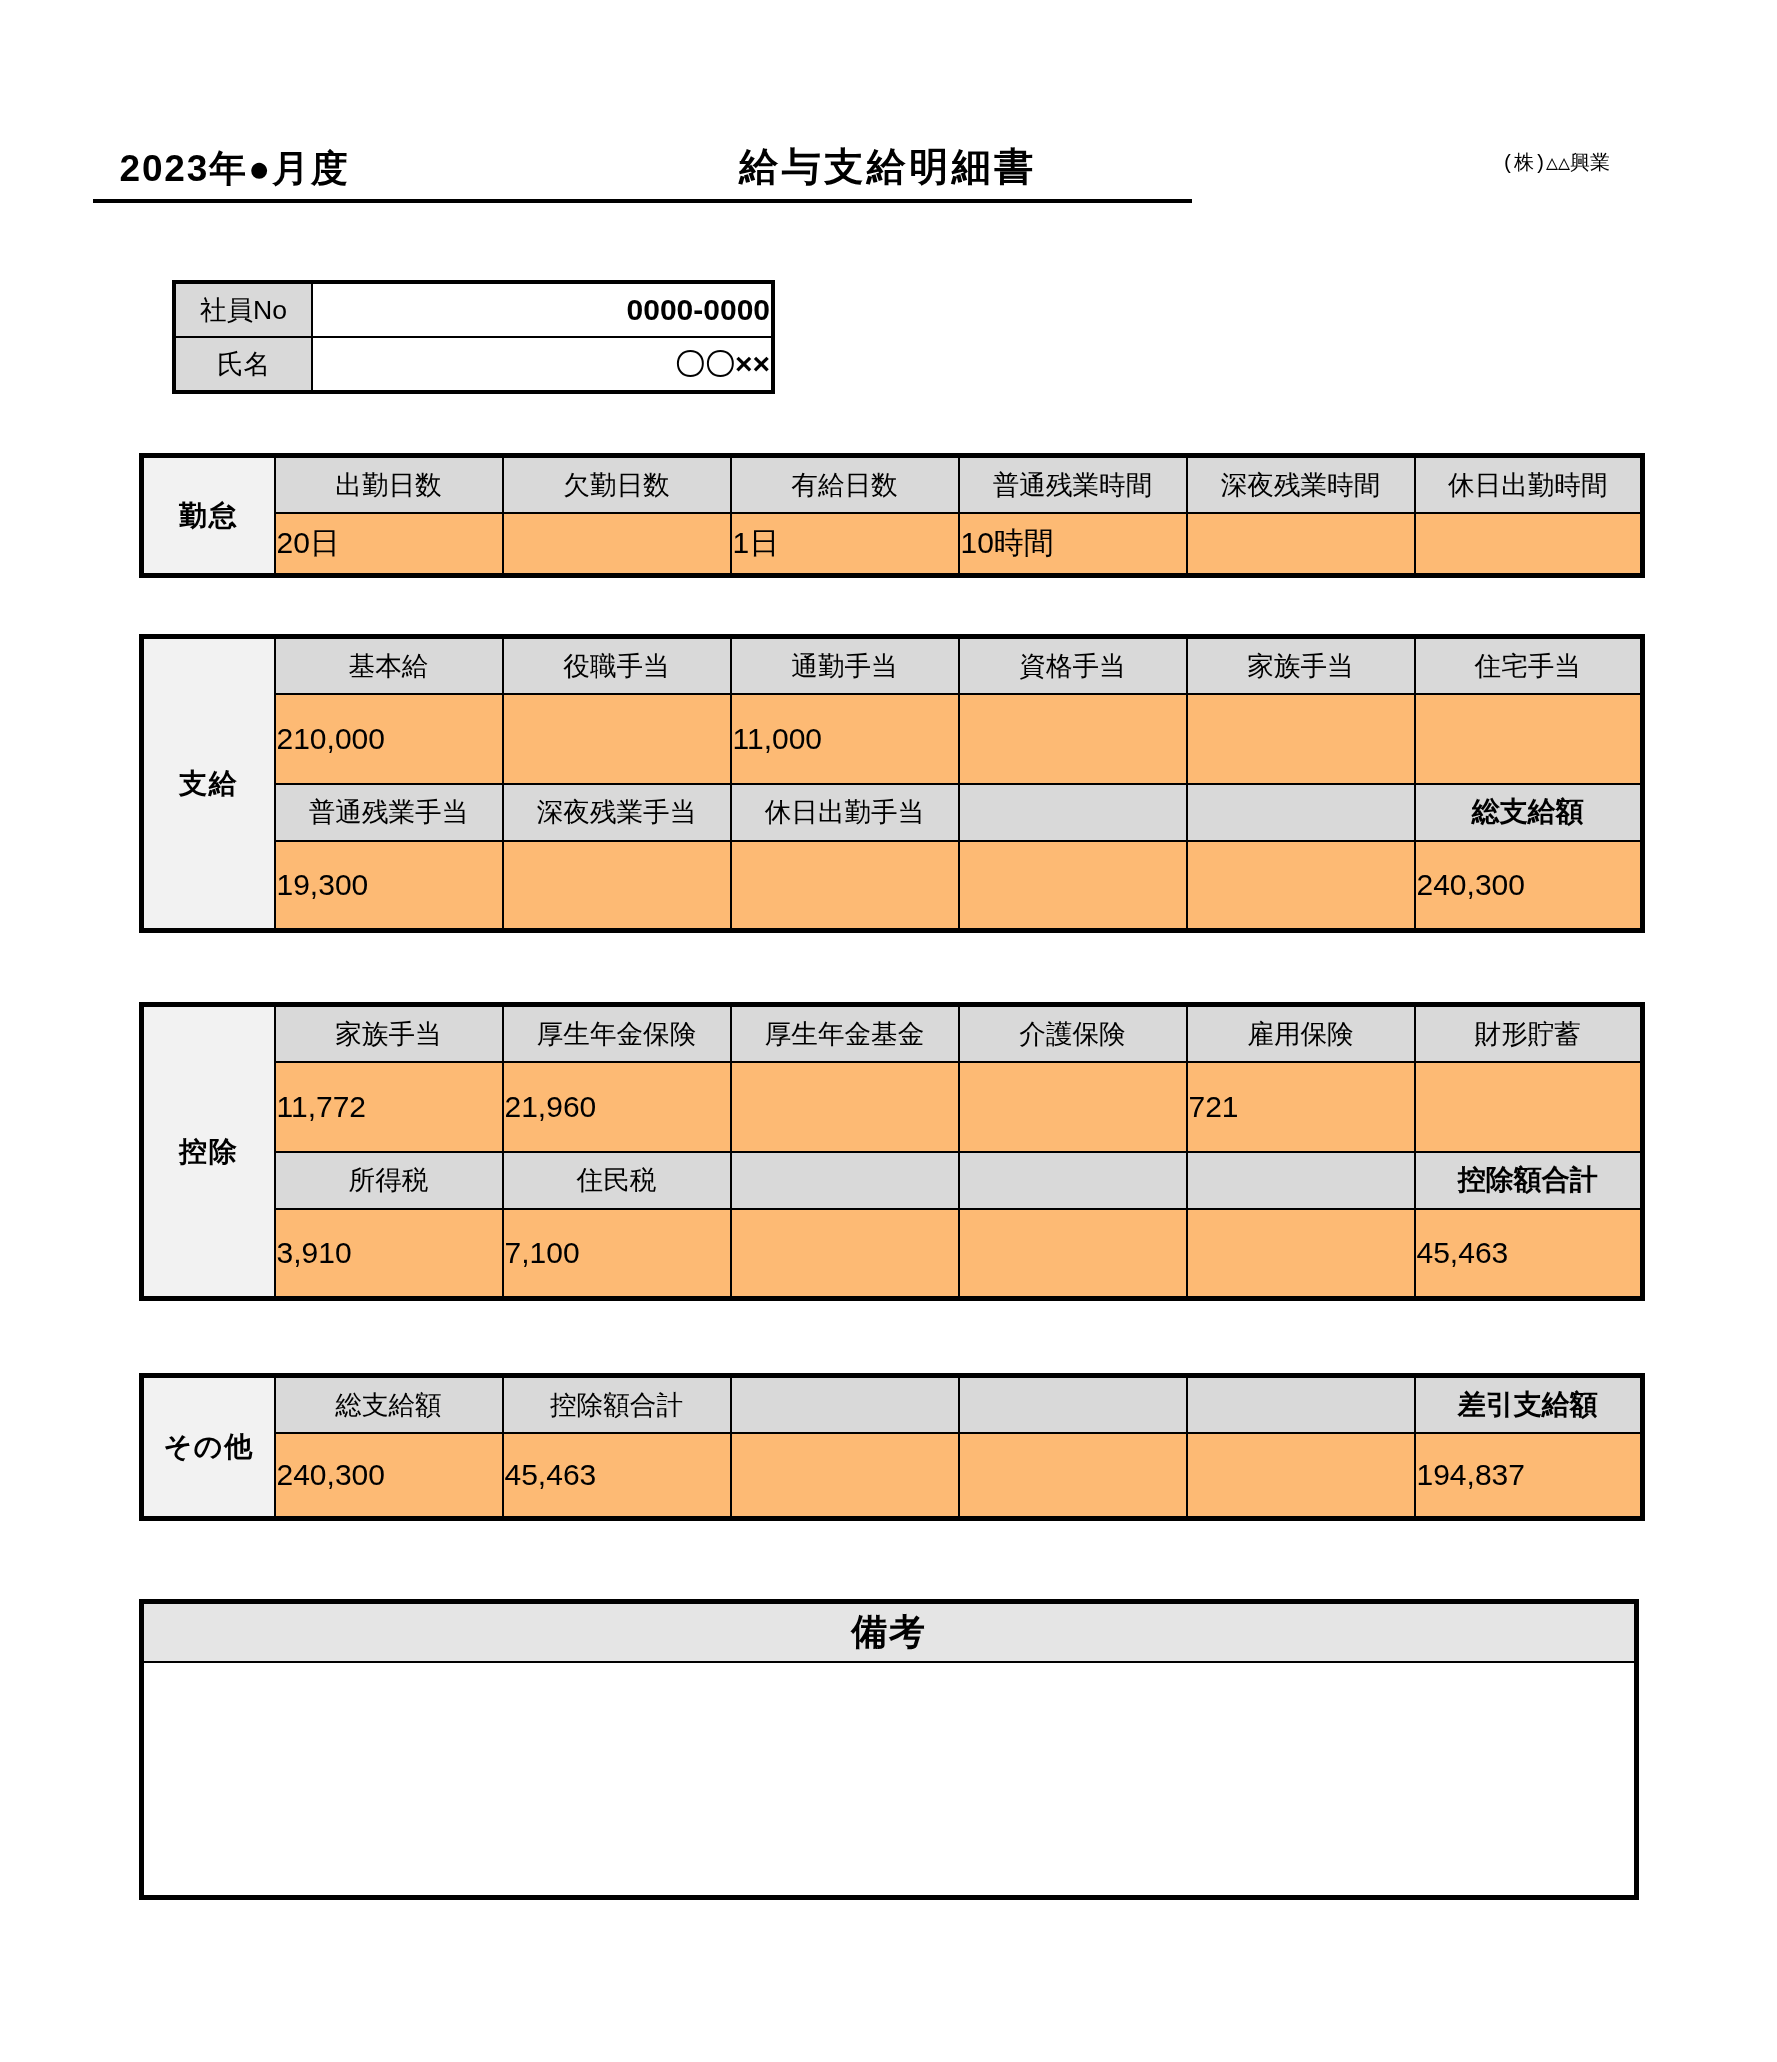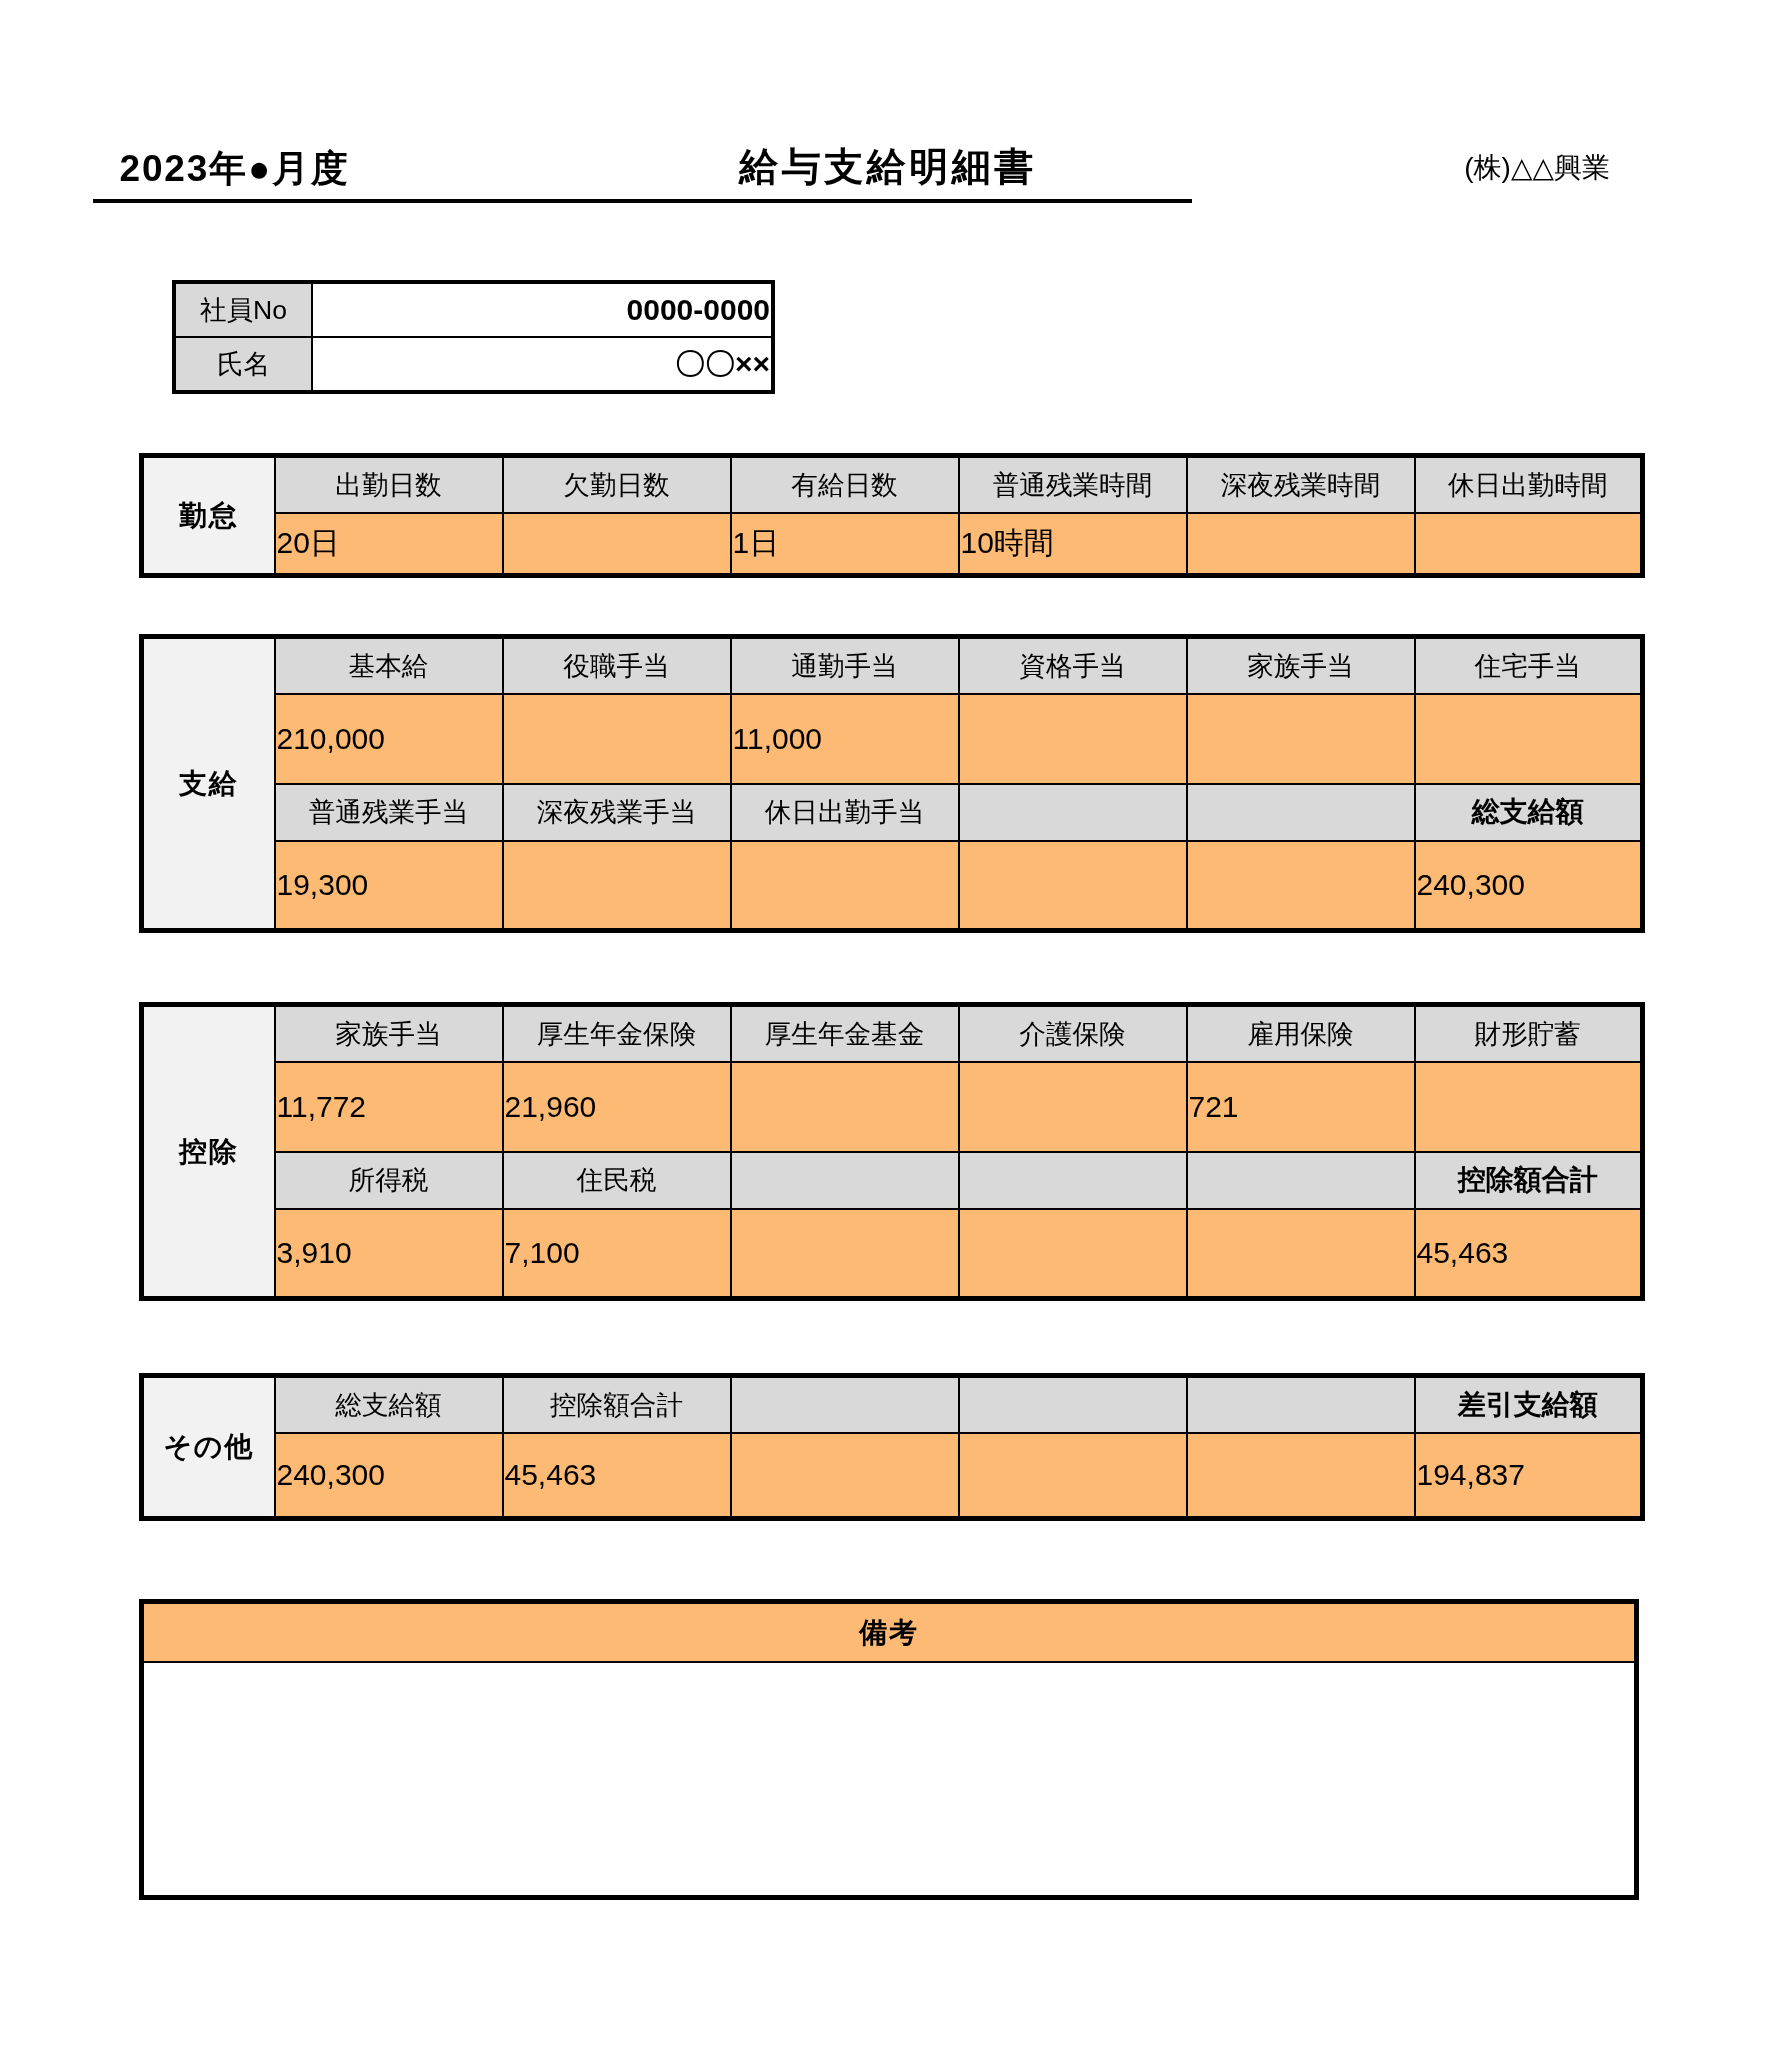--- a/index.html
+++ b/index.html
@@ -4,21 +4,21 @@
 <style>
   html,body{margin:0;padding:0;background:#ffffff;}
   body{font-family:"Liberation Sans","DejaVu Sans",sans-serif;color:#000;}
   .page{position:relative;width:1778px;height:2062px;background:#fff;overflow:hidden;}
 
   
   .header{position:relative;height:213px;}
   .header-line{position:absolute;left:93px;top:142px;width:1099px;height:57px;border-bottom:4.4px solid #000;}
   .period{position:absolute;left:26.6px;bottom:5.3px;font-size:37px;font-weight:bold;letter-spacing:1.8px;white-space:nowrap;}
   .doc-title{position:absolute;left:795px;bottom:5.3px;transform:translateX(-50%);font-size:39px;font-weight:bold;letter-spacing:3.5px;white-space:nowrap;}
-  .company{position:absolute;right:168px;top:149px;font-size:28px;white-space:nowrap;}
+  .company{position:absolute;right:168px;top:149px;font-size:20px;white-space:nowrap;font-family:Liberation Mono, monospace;}
 
   
   .emp-box{position:absolute;left:139px;top:280px;border-collapse:collapse;table-layout:fixed;}
   .emp-box,.emp-box td,.emp-box th{border:2.7px solid #000;}
   .emp-box{border-width:4.4px;margin-left:33px;}
   .emp-box th{width:133px;background:#d9d9d9;font-size:26.6px;font-weight:normal;text-align:center;}
   .emp-box td{width:456px;font-size:30px;font-weight:bold;text-align:right;background:#fff;}
   .emp-box tr{height:55px;}
 
   
@@ -35,21 +35,21 @@
   tr.vrow{height:90px;}
   tr.vrow-s{height:63px;}
 
   #attendance{top:453px;}
   #payment{top:634px;}
   #deduction{top:1002px;}
   #other{top:1373px;}
 
   
   .remarks{position:absolute;left:139px;top:1599px;width:1490px;border:5.3px solid #000;}
-  .remarks-header{height:57px;background:#fdba74;border-bottom:2.7px solid #000;display:flex;align-items:center;justify-content:center;font-size:28px;font-weight:bold;letter-spacing:1.8px;}
+  .remarks-header{height:57px;background:#e5e5e5;border-bottom:2.7px solid #000;display:flex;align-items:center;justify-content:center;font-size:36px;font-weight:bold;letter-spacing:1.8px;}
   .remarks-body{height:232px;background:#fff;font-size:26.6px;padding:7px;box-sizing:border-box;}
 </style>
 </head>
 <body>
 
 <div class="page">
 
   <div class="header">
     <div class="header-line">
       <span class="period">2023年●月度</span>

